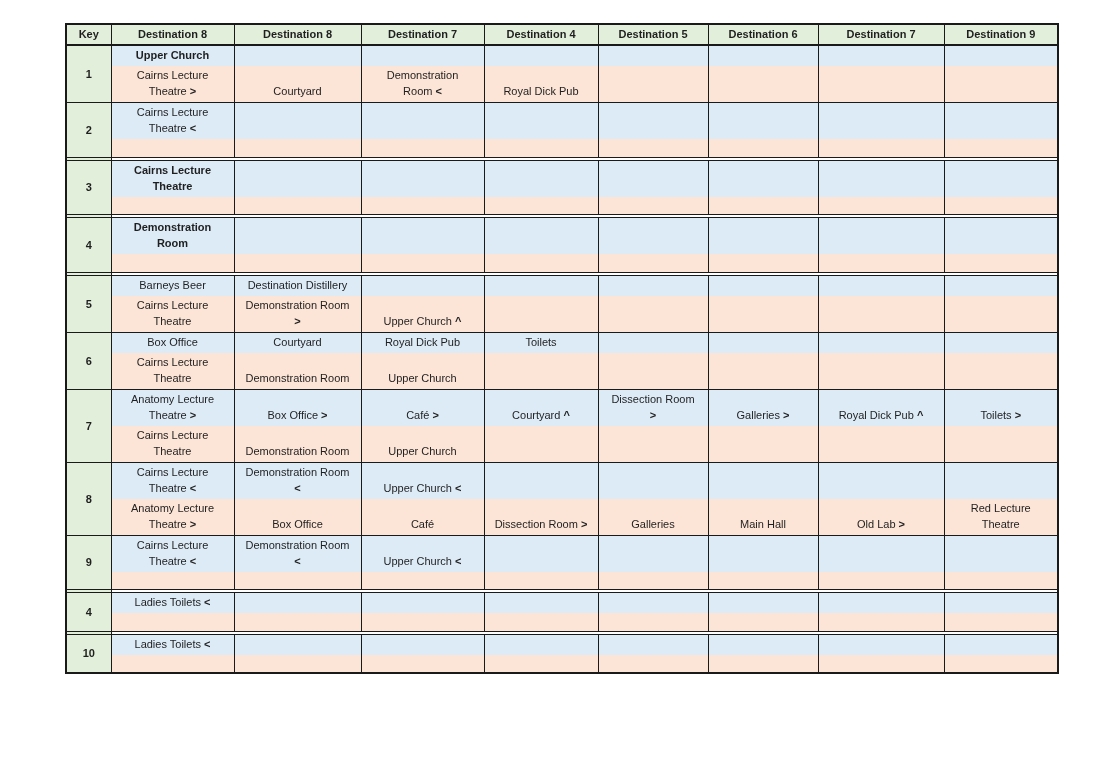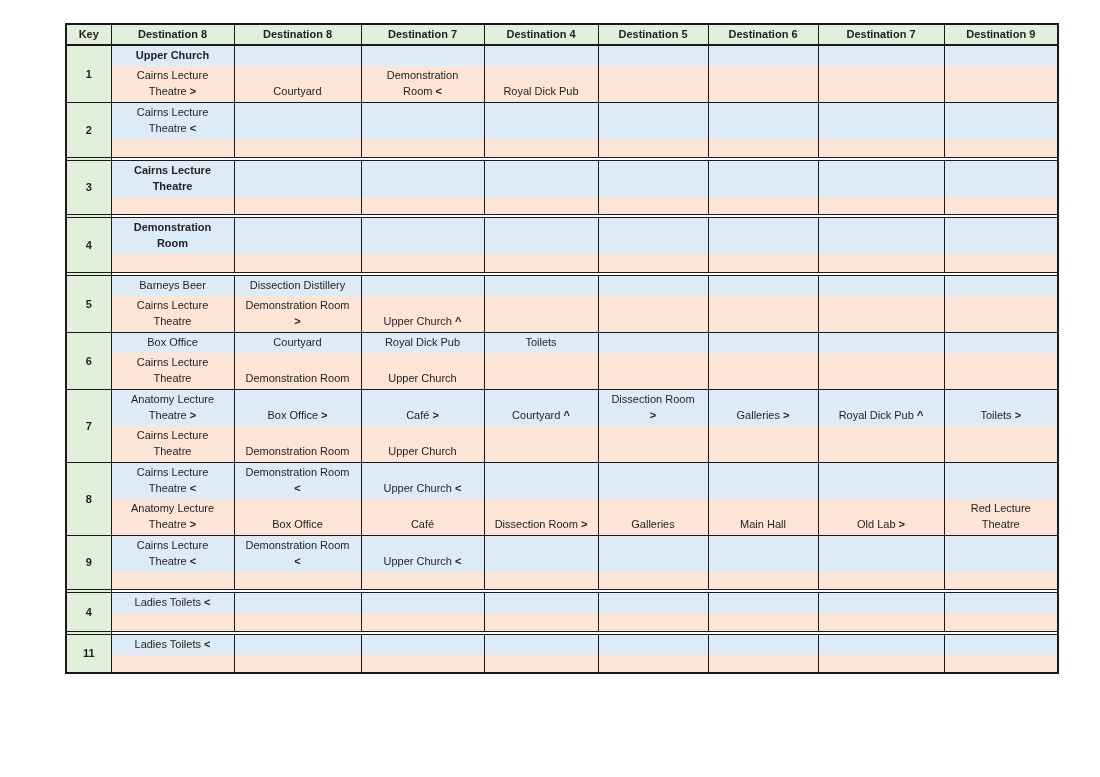--- a/index.html
+++ b/index.html
@@ -216,21 +216,21 @@
           <td></td>
           <td></td>
           <td></td>
           <td></td>
         </tr>
       </tbody>
       <tbody class="group">
         <tr>
           <td class="keycell" rowspan="2">5</td>
           <td class="blue">Barneys Beer</td>
-          <td class="blue">Dissection Distillery</td>
+          <td class="blue">Destination Distillery</td>
           <td class="blue"></td>
           <td class="blue"></td>
           <td class="blue"></td>
           <td class="blue"></td>
           <td class="blue"></td>
           <td class="blue"></td>
         </tr>
         <tr>
           <td class="orange">Cairns Lecture Theatre</td>
           <td class="orange">Demonstration Room <span class="sym">&gt;</span></td>
@@ -378,21 +378,21 @@
           <td></td>
           <td></td>
           <td></td>
           <td></td>
           <td></td>
           <td></td>
         </tr>
       </tbody>
       <tbody class="group">
         <tr>
-          <td class="keycell" rowspan="2">11</td>
+          <td class="keycell" rowspan="2">10</td>
           <td class="blue">Ladies Toilets <span class="sym">&lt;</span></td>
           <td class="blue"></td>
           <td class="blue"></td>
           <td class="blue"></td>
           <td class="blue"></td>
           <td class="blue"></td>
           <td class="blue"></td>
           <td class="blue"></td>
         </tr>
         <tr>

